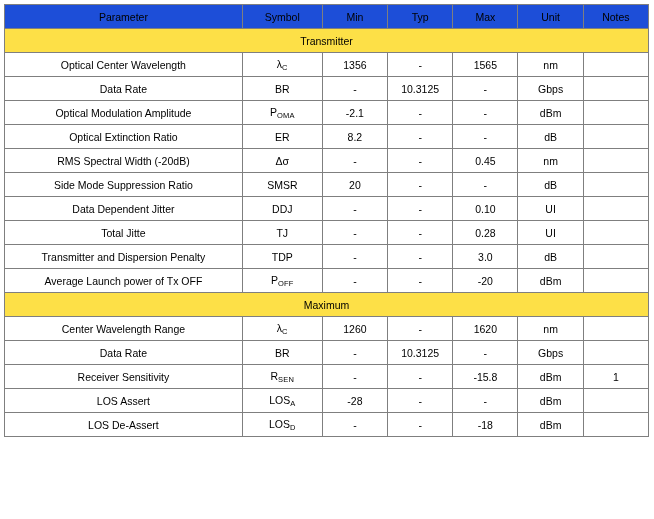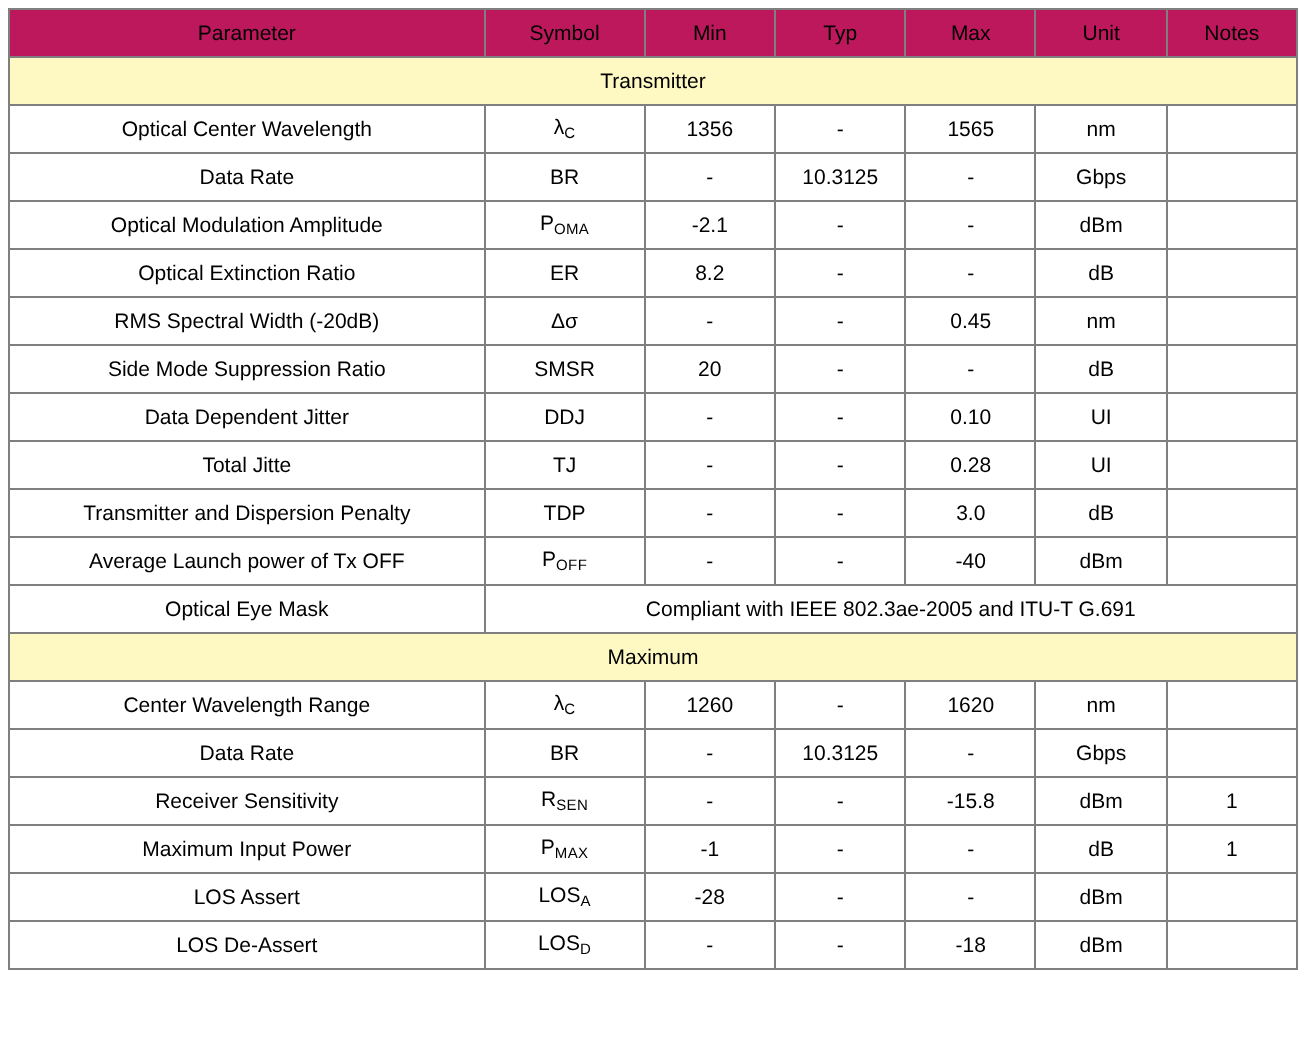--- a/index.html
+++ b/index.html
@@ -25,27 +25,27 @@
     font-size: 10.5px;
     color: #000000;
     text-align: center;
     vertical-align: middle;
     padding: 0;
     height: 23px;
     line-height: 12px;
     font-weight: normal;
   }
   thead th {
-    background: #be185d;
+    background: #1d4ed8;
     font-weight: bold;
     font-size: 11px;
     height: 26px;
   }
   tr.section td {
-    background: #fef9c3;
+    background: #fde047;
     font-weight: bold;
     font-size: 11px;
     height: 19px;
   }
   td.param {
     text-align: center;
   }
   td.eyemask {
     text-align: center;
     font-size: 10.5px;
@@ -172,27 +172,23 @@
         <td>-</td>
         <td>3.0</td>
         <td>dB</td>
         <td></td>
       </tr>
       <tr>
         <td class="param">Average Launch power of Tx OFF</td>
         <td><span>P</span><span class="sub">OFF</span></td>
         <td>-</td>
         <td>-</td>
-        <td>-40</td>
-        <td>dBm</td>
-        <td></td>
-      </tr>
-      <tr>
-        <td class="param">Optical Eye Mask</td>
-        <td class="eyemask" colspan="6">Compliant with IEEE 802.3ae-2005 and ITU-T G.691</td>
+        <td>-20</td>
+        <td>dBm</td>
+        <td></td>
       </tr>
       <tr class="section">
         <td colspan="7">Maximum</td>
       </tr>
       <tr>
         <td class="param">Center Wavelength Range</td>
         <td><span>λ</span><span class="sub">C</span></td>
         <td>1260</td>
         <td>-</td>
         <td>1620</td>
@@ -208,29 +204,20 @@
         <td>Gbps</td>
         <td></td>
       </tr>
       <tr>
         <td class="param">Receiver Sensitivity</td>
         <td><span>R</span><span class="sub">SEN</span></td>
         <td>-</td>
         <td>-</td>
         <td>-15.8</td>
         <td>dBm</td>
-        <td>1</td>
-      </tr>
-      <tr>
-        <td class="param">Maximum Input Power</td>
-        <td><span>P</span><span class="sub">MAX</span></td>
-        <td>-1</td>
-        <td>-</td>
-        <td>-</td>
-        <td>dB</td>
         <td>1</td>
       </tr>
       <tr>
         <td class="param">LOS Assert</td>
         <td><span>LOS</span><span class="sub">A</span></td>
         <td>-28</td>
         <td>-</td>
         <td>-</td>
         <td>dBm</td>
         <td></td>

